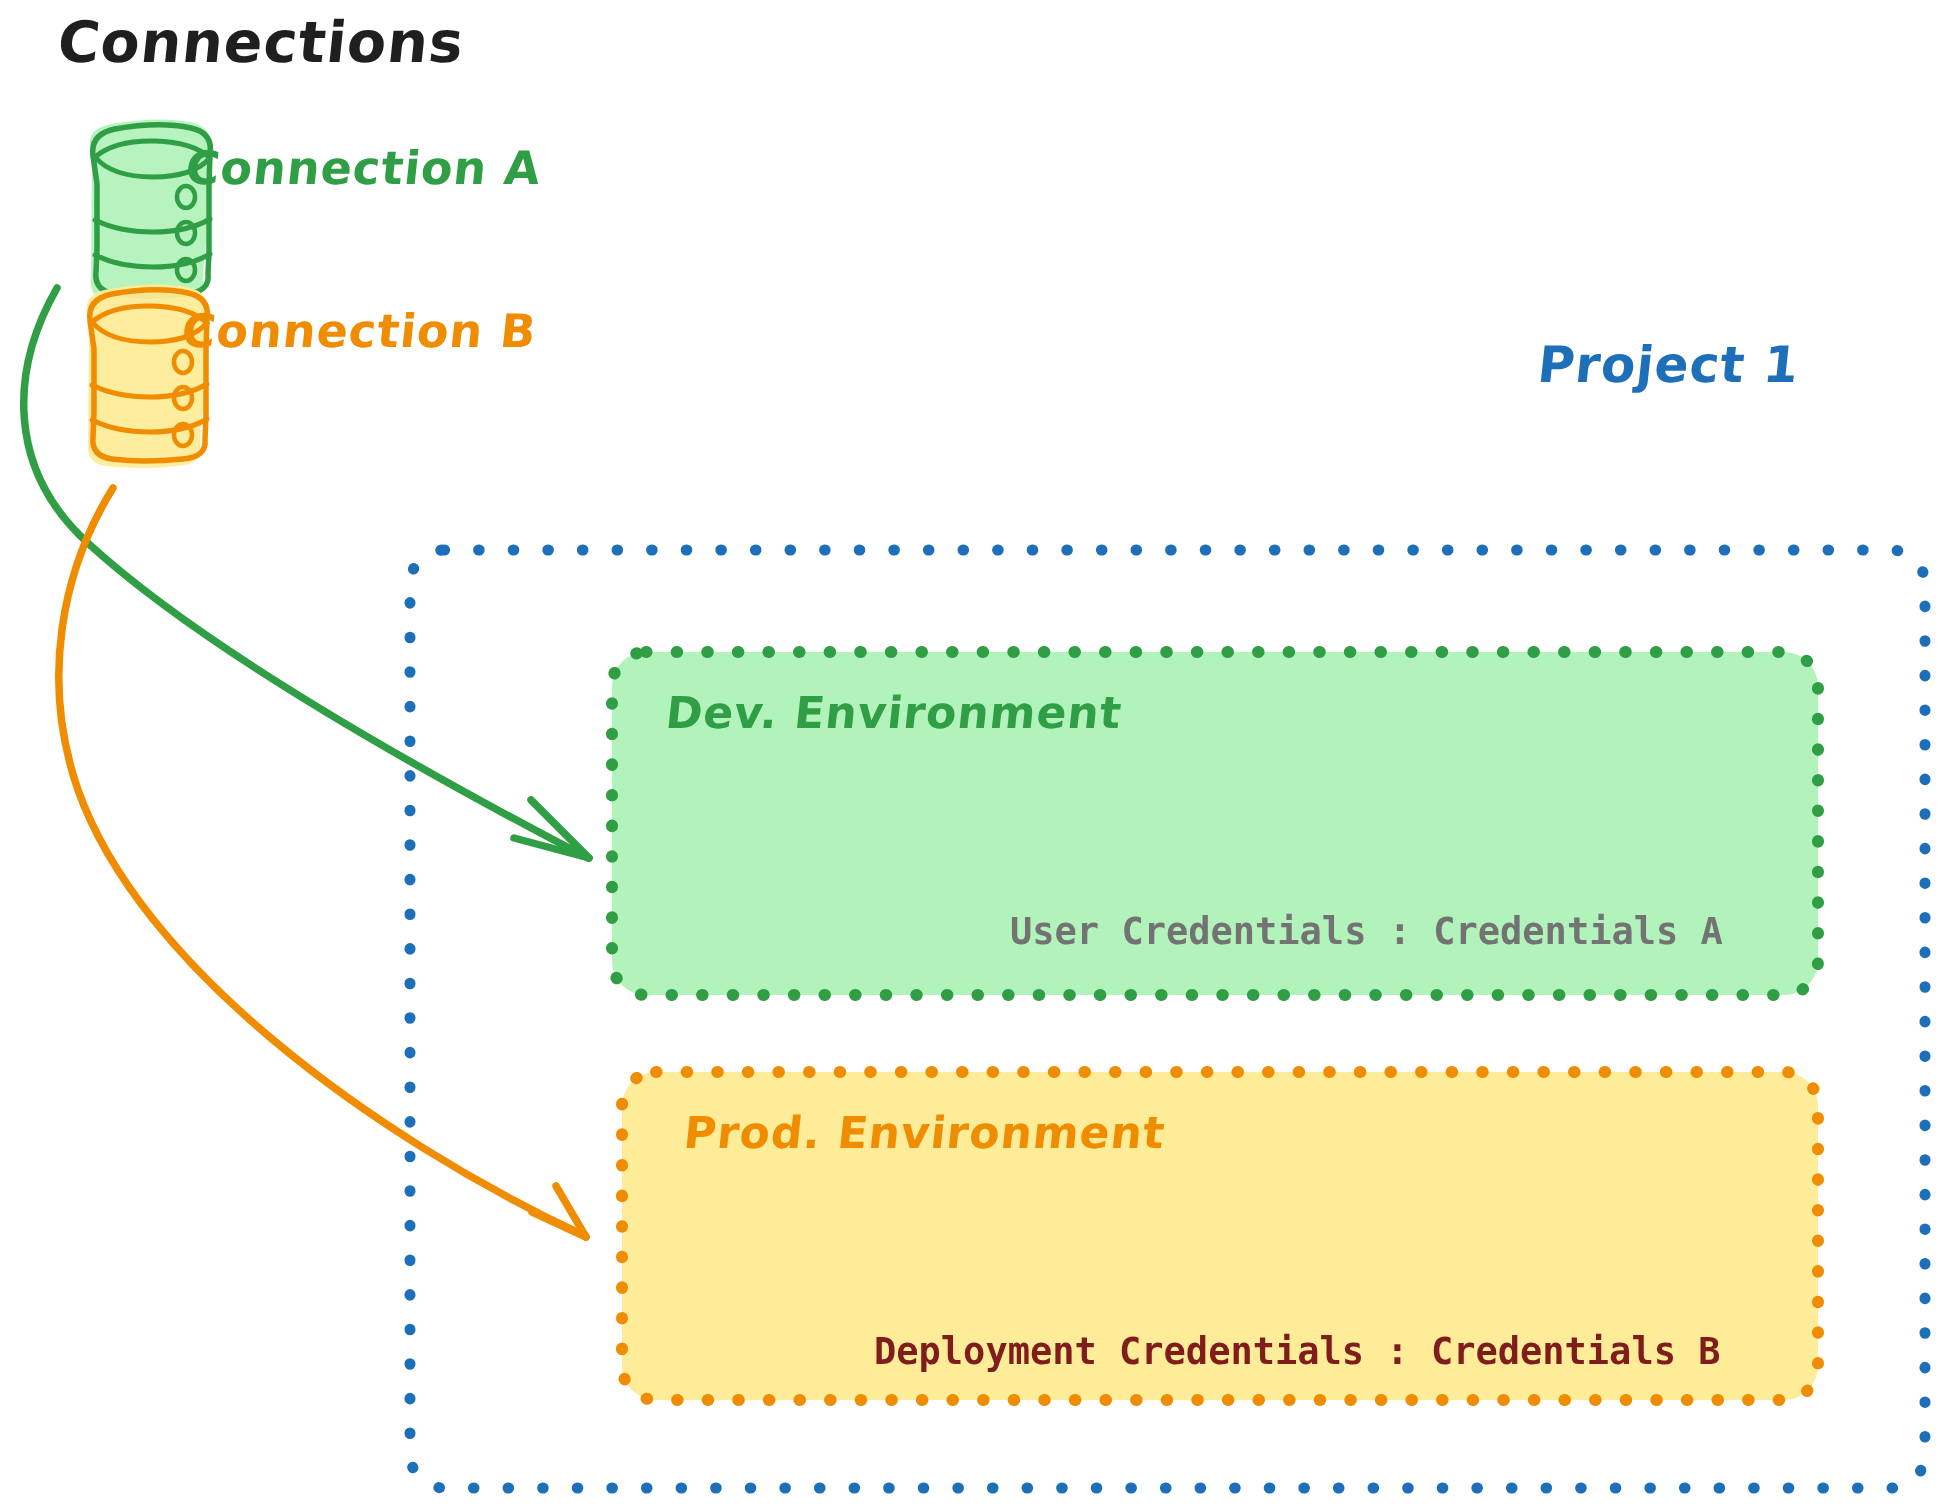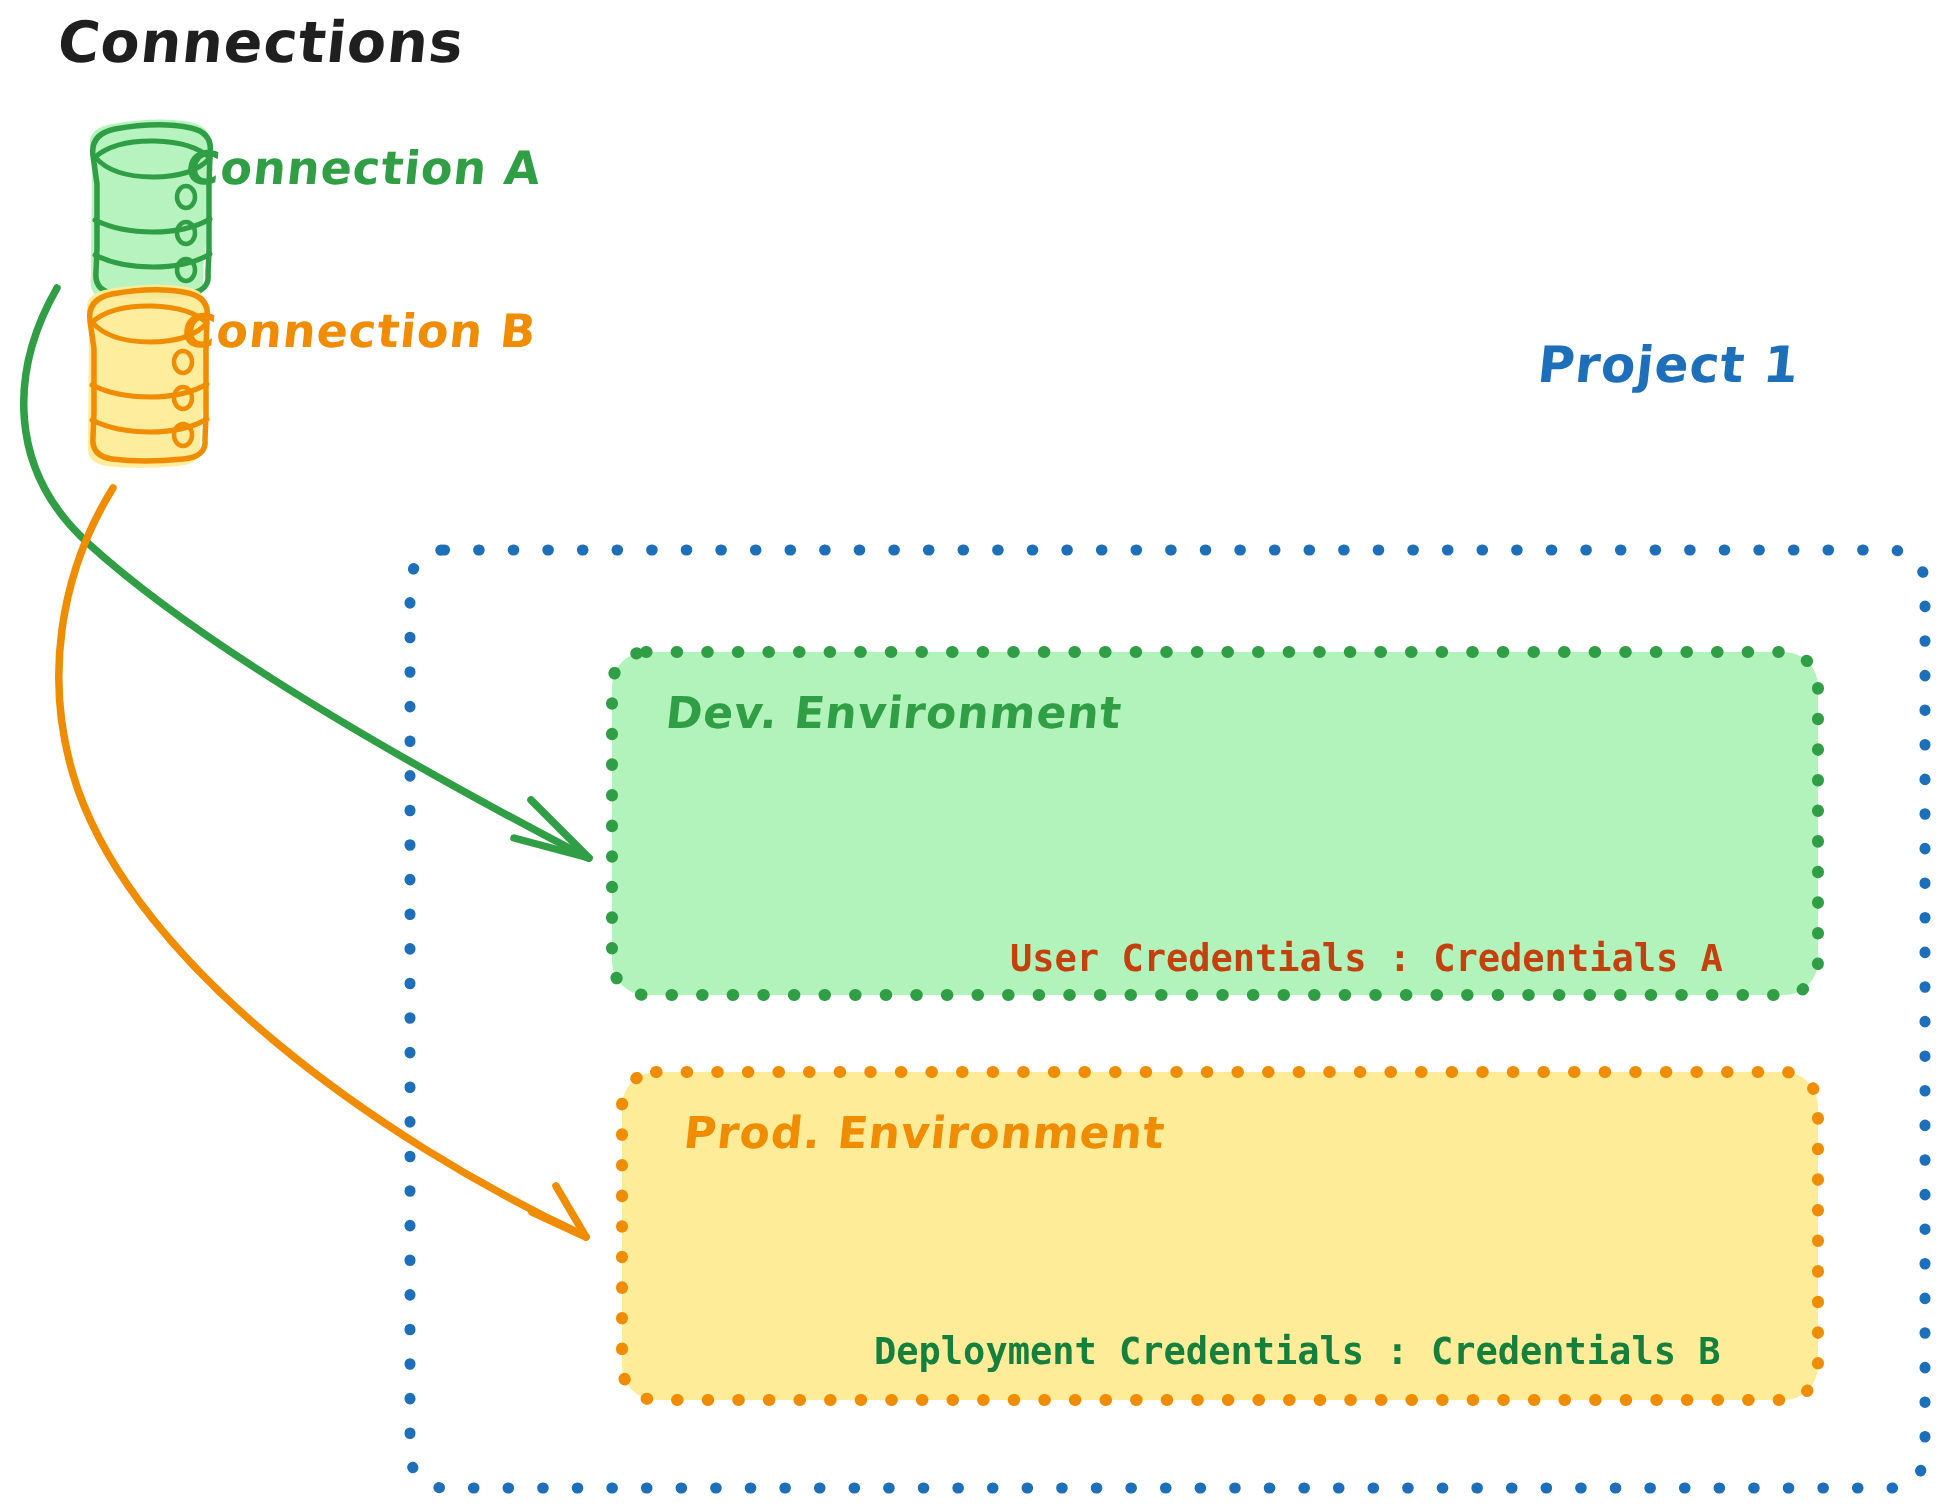--- a/index.html
+++ b/index.html
@@ -83,28 +83,27 @@
     left: 684px;
     top: 1111px;
     font-size: 44px;
     color: #f08c00;
     transform: skewX(-6deg);
   }
   #label-dev-cred {
     left: 1010px;
     top: 913px;
     font-size: 37px;
-    color: #c2410c;
-    margin-top: 27px;
+    color: #737373;
   }
   #label-prod-cred {
     left: 874px;
     top: 1333px;
     font-size: 37px;
-    color: #15803d;
+    color: #7f1d1d;
   }
 </style>
 </head>
 <body>
 
 <div id="canvas">
 
   <svg class="layer" viewBox="0 0 1948 1506">
 
     <rect x="410" y="550" width="1515" height="938" rx="34" ry="34" fill="none" stroke="#1c6fb8" stroke-width="11" stroke-linecap="round" stroke-dasharray="0.6 34"></rect>

